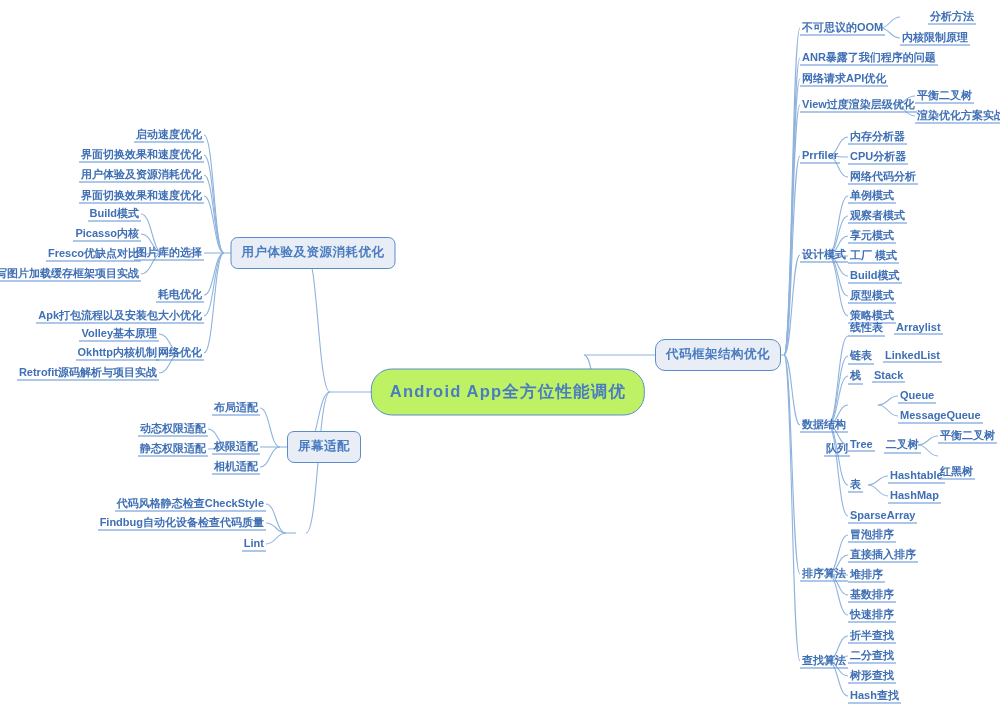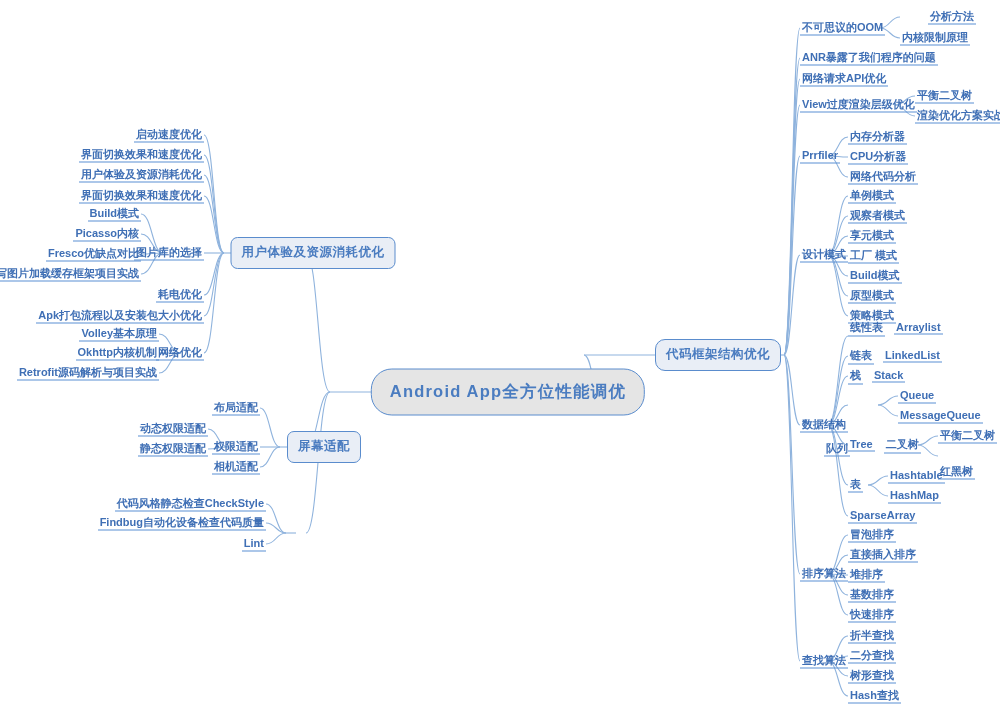--- a/index.html
+++ b/index.html
@@ -59,21 +59,21 @@
   .boxnode.lvl1 {
     font-size: 12.5px;
     padding: 6px 10px 7px 10px;
     letter-spacing: 0.5px;
   }
   .boxnode.root {
     font-size: 16.5px;
     padding: 11px 18px 12px 18px;
     letter-spacing: 1.2px;
     border-width: 1.6px;
-    background: #e5e5e5;
+    background: #bef264;
     border-radius: 21px;
   }
   .dual {
     position: absolute;
     white-space: nowrap;
     color: #3f6fb5;
     font-size: 11px;
     font-weight: bold;
     transform: translateY(-50%);
   }

